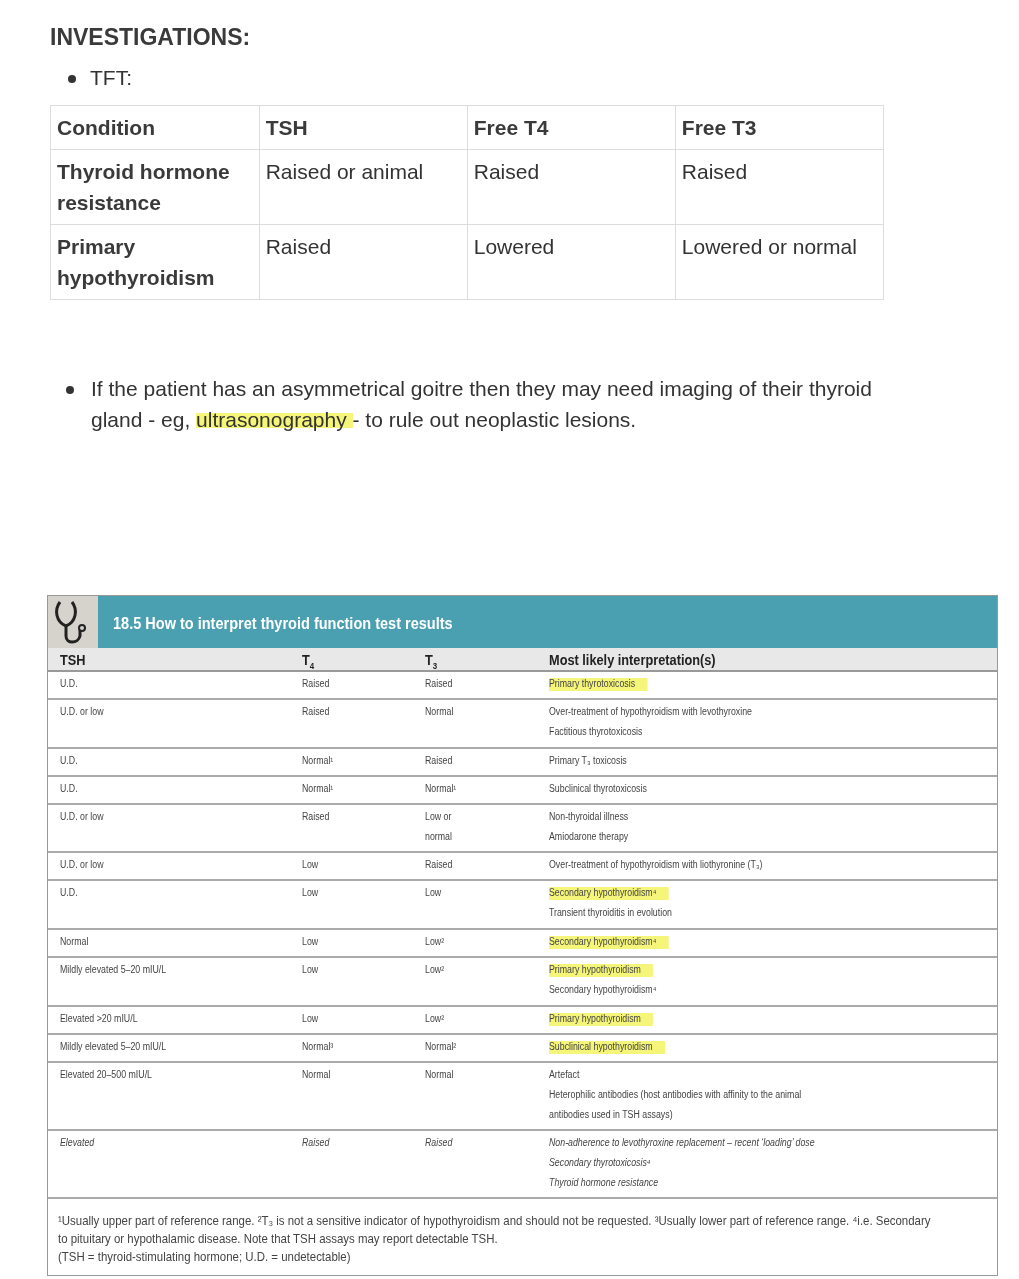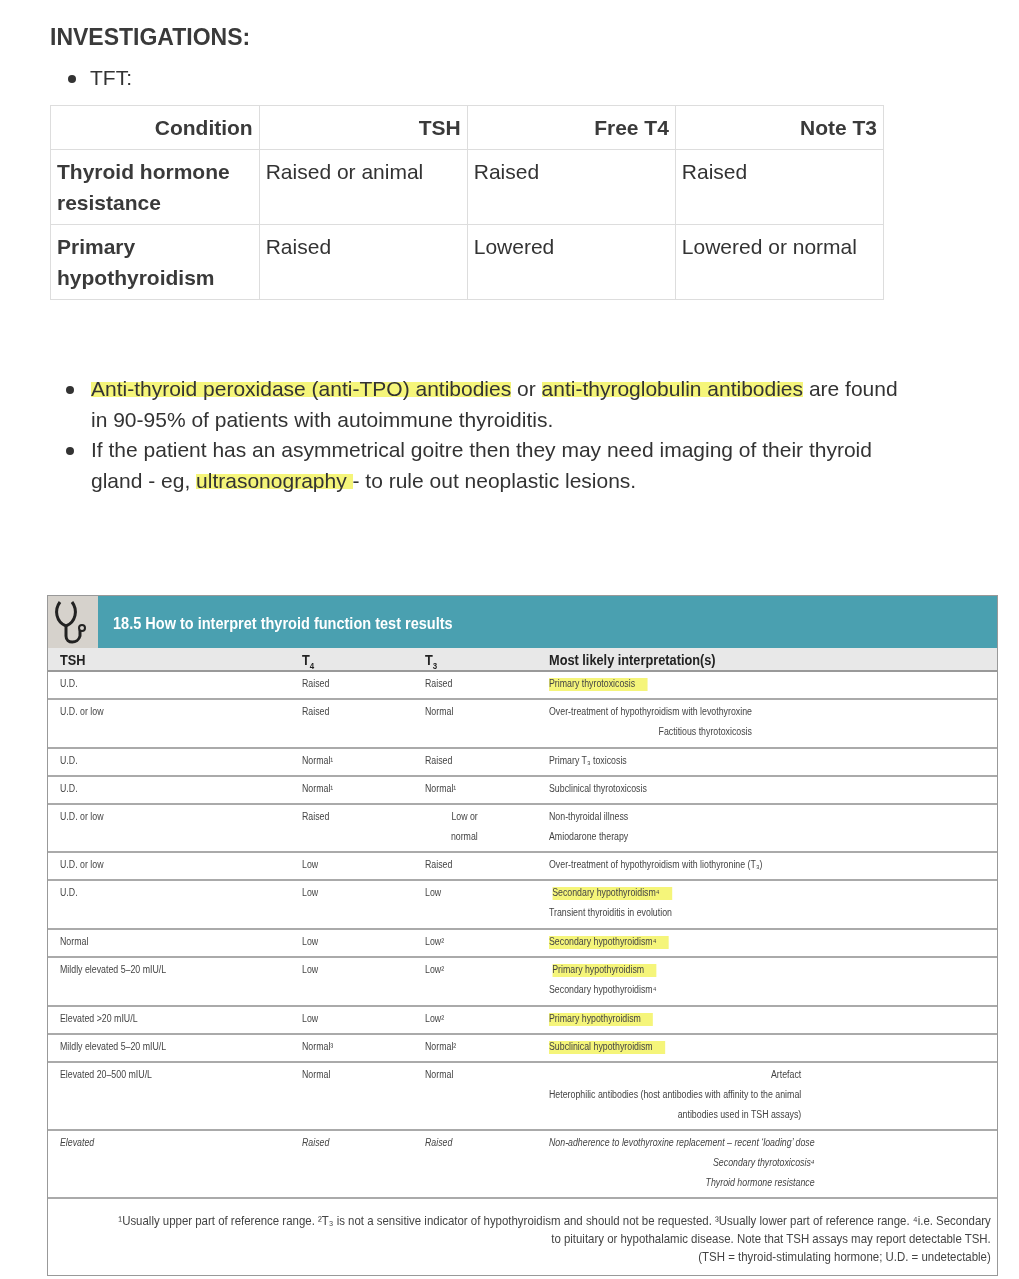--- a/index.html
+++ b/index.html
@@ -3,26 +3,26 @@
 <meta charset="utf-8">
 <style>
   html,body{margin:0;padding:0;background:#fff;}
   body{width:1019px;height:1279px;position:relative;overflow:hidden;font-family:"Liberation Sans",sans-serif;color:#333;}
   .h1{position:absolute;left:50px;top:24px;font-size:23px;font-weight:bold;color:#3a3a3a;}
   .tft{position:absolute;left:68px;top:66px;font-size:21px;color:#333;}
   .tft .dot,.blt .dot{display:inline-block;width:8px;height:8px;border-radius:50%;background:#333;margin-right:14px;vertical-align:middle;}
   table.t1{position:absolute;left:50px;top:105px;border-collapse:collapse;width:834px;font-size:21px;}
   table.t1 td{border:1px solid #ddd;vertical-align:top;padding:6px 6px 6px 6px;line-height:31px;width:196px;}
   table.t1 td.c0{font-weight:bold;color:#3a3a3a;}
-  table.t1 tr.hd td{font-weight:bold;color:#3a3a3a;height:28px;text-align:right;}
+  table.t1 tr.hd td{font-weight:bold;color:#3a3a3a;height:28px;}
   .bullets{position:absolute;left:66px;top:374px;width:850px;font-size:21px;line-height:30.5px;color:#333;}
   .blt{position:relative;padding-left:25px;margin-bottom:0;}
   .blt .dot{position:absolute;left:0;top:12px;}
   .hl{background:linear-gradient(to bottom,transparent 20%,#f5f57a 20%,#f5f57a 85%,transparent 85%);}
-  .box{position:absolute;left:47px;top:595px;width:949px;height:679px;border:1px solid #999;text-align:right;}
+  .box{position:absolute;left:47px;top:595px;width:949px;height:679px;border:1px solid #999;}
   .boxhead{position:absolute;left:0;top:0;width:949px;height:52px;background:#4aa0b0;}
   .steth{position:absolute;left:0;top:0;width:50px;height:52px;background:#d6d2cc;}
   .boxtitle{position:absolute;left:65px;top:18px;color:#fff;font-family:"Liberation Sans",sans-serif;font-weight:bold;font-size:16.5px;transform:scaleX(0.88);transform-origin:left;}
   .cols{position:absolute;left:0;top:52px;width:949px;height:22px;background:#e8e8e8;border-bottom:2px solid #999;font-weight:bold;font-size:14.5px;color:#222;}
   .cols span{position:absolute;top:4px;transform:scaleX(0.88);transform-origin:left;}
   .rows{position:absolute;left:0;top:76px;width:949px;}
   .row{position:relative;border-bottom:2px solid #aaa;font-size:10px;color:#444;line-height:20px;}
   .row span,.row div.cell{position:absolute;top:2px;transform:scaleX(0.88);transform-origin:left;white-space:nowrap;}
   .c1{left:12px}.c2{left:254px}.c3{left:377px}.c4{left:501px}
   sub{font-size:9px;}
@@ -33,39 +33,38 @@
 
 <div class="h1">INVESTIGATIONS:</div>
 <div class="tft"><span class="dot"></span><span>TFT:</span></div>
 
 <table class="t1">
   <tbody>
       <tr class="hd">
     <td>Condition</td>
     <td>TSH</td>
     <td>Free T4</td>
-    <td>Note T3</td>
+    <td>Free T3</td>
   </tr>
   <tr style="height:71px">
     <td class="c0">Thyroid hormone resistance</td>
     <td>Raised or animal</td>
     <td>Raised</td>
     <td>Raised</td>
   </tr>
   <tr style="height:71px">
     <td class="c0">Primary hypothyroidism</td>
     <td>Raised</td>
     <td>Lowered</td>
     <td>Lowered or normal</td>
   </tr>
 </tbody>
   </table>
 
 <div class="bullets">
-  <div class="blt"><span class="dot"></span><span class="hl">Anti-thyroid peroxidase (anti-TPO) antibodies</span><span> or </span><span class="hl">anti-thyroglobulin antibodies</span><span> are found in 90-95% of patients with autoimmune thyroiditis.</span></div>
   <div class="blt"><span class="dot"></span><span>If the patient has an asymmetrical goitre then they may need imaging of their thyroid gland - eg, </span><span class="hl">ultrasonography </span><span>- to rule out neoplastic lesions.</span></div>
 </div>
 
 <div class="box">
   <div class="boxhead">
     <div class="steth">
       <svg width="50" height="52" viewBox="0 0 50 52">
           <path d="M12 6 C6 14,8 26,18 30 C28 26,30 14,24 6 M18 30 L18 40 C18 48,30 48,32 40 L32 34" fill="none" stroke="#222" stroke-width="3"></path>
           <circle cx="34" cy="32" r="3" fill="none" stroke="#222" stroke-width="2"></circle>
         </svg>

